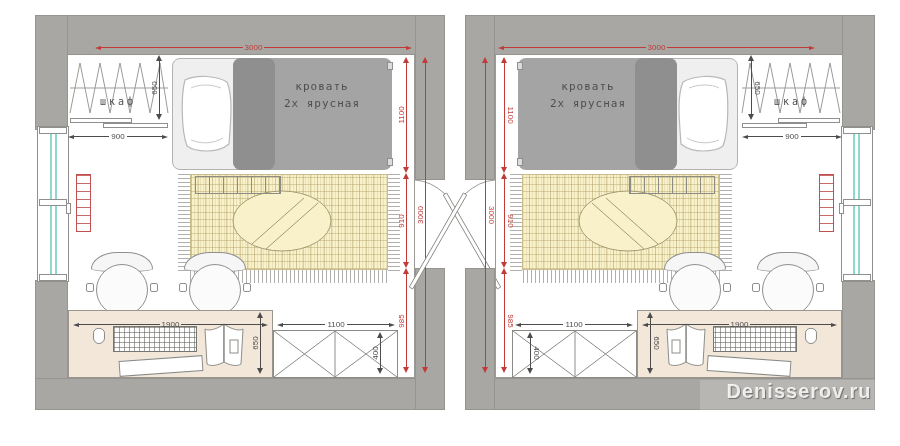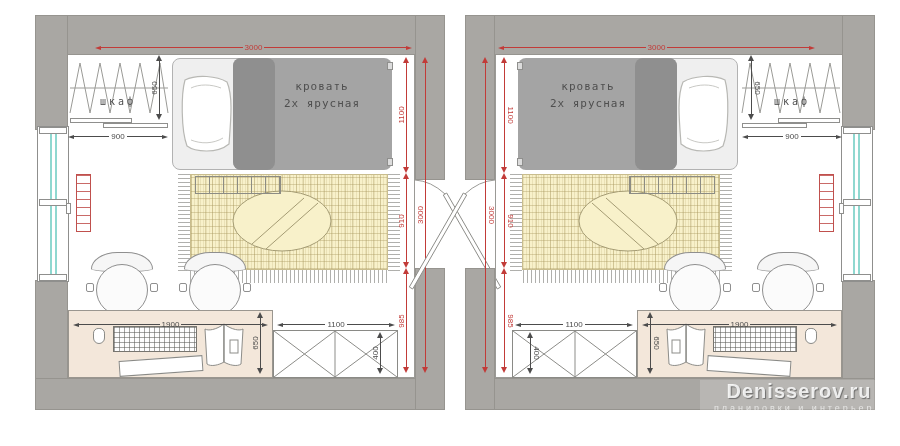--- a/index.html
+++ b/index.html
@@ -393,16 +393,15 @@
     </div>
     <div class="plan-label lbl-wardrobe" style="left:277px;top:84px;width:100px">шкаф</div>
     <div class="plan-label lbl-bed" style="left:53px;top:66px;width:140px">
       <div>кровать</div>
       <div>2х ярусная</div>
     </div>
   </div>
 
   <div class="watermark">
     <div class="wm-title">Denisserov.ru</div>
-    <div class="wm-sub">планировки и интерьеры</div>
   </div>
 
 </div>
 
 </body></html>

